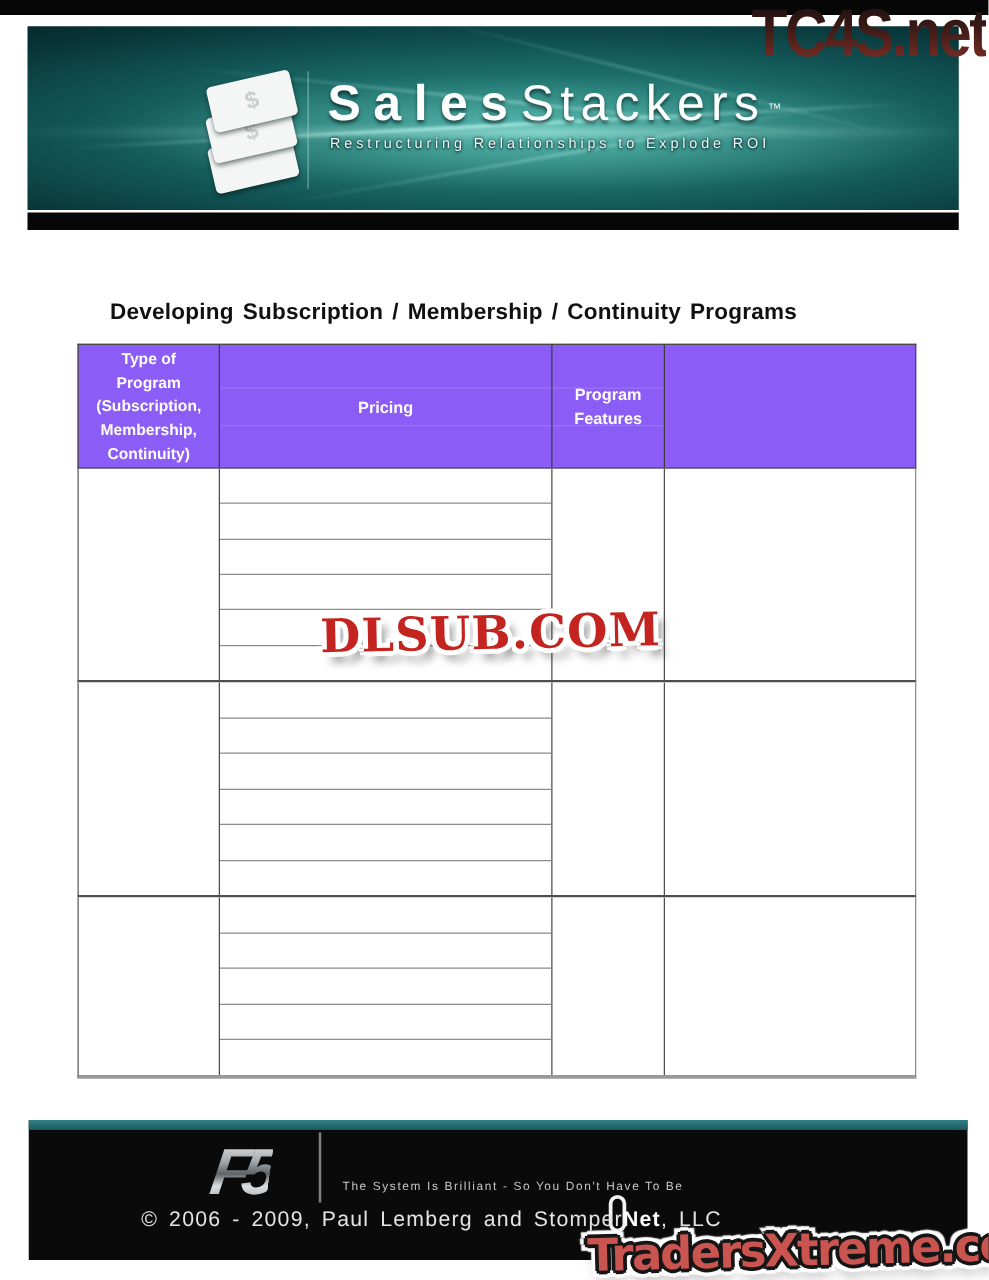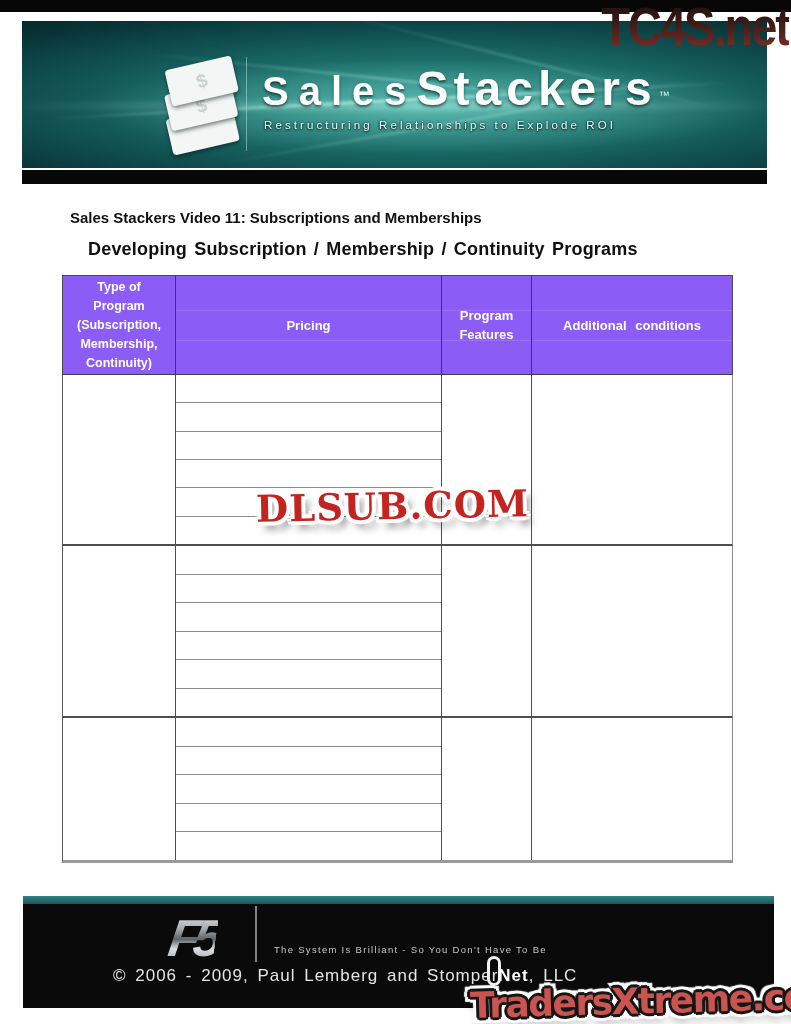--- a/index.html
+++ b/index.html
@@ -29,21 +29,21 @@
   .card .dollar{color:#c9d1ce;font-weight:700;font-size:19px;transform:rotate(-6deg);}
   .c3{left:-4px;top:48px;}
   .c2{left:0px;top:24px;}
   .c1{left:6px;top:0px;}
 
   .logo-divider{position:absolute;left:224px;top:36px;width:1px;height:94px;background:rgba(175,220,214,0.55);}
 
   .logo-text{position:absolute;left:240px;top:40px;white-space:nowrap;}
   .logo-sales{font-size:40px;letter-spacing:10px;font-weight:700;color:#fdfefe;
               text-shadow:0 2px 3px rgba(0,25,26,0.65);}
-  .logo-stackers{font-size:48px;letter-spacing:5px;font-weight:700;color:#fdfefe;
+  .logo-stackers{font-size:40px;letter-spacing:5px;font-weight:400;color:#fdfefe;
               text-shadow:0 2px 3px rgba(0,25,26,0.65);}
   .tm{font-size:11px;color:#e9f4f2;vertical-align:6px;margin-left:2px;}
   .banner-tagline{margin-top:3px;margin-left:2px;font-size:11.5px;letter-spacing:3.1px;color:#eef8f5;
               text-shadow:0 1px 2px #03282a,0 0 3px #03282a;white-space:nowrap;}
 
   .banner-black-bar{position:absolute;left:22px;top:170px;width:745px;height:14px;background:#070707;}
 
   
   .wm-tc4s{position:absolute;right:2px;top:-6px;z-index:30;
     font-size:47px;font-weight:700;letter-spacing:-2px;transform:scaleY(1.15);transform-origin:top right;
@@ -147,33 +147,31 @@
     <div class="logo-divider"></div>
     <div class="logo-text">
       <span class="logo-sales">Sales</span><span class="logo-stackers">Stackers</span><span class="tm">™</span>
       <div class="banner-tagline">Restructuring Relationships to Explode ROI</div>
     </div>
   </div>
   <div class="banner-black-bar"></div>
 
   <div class="wm-tc4s">TC4S.net</div>
 
-  <div class="video-title">Sales Stackers Video 11: Subscriptions and Memberships</div>
   <div class="sheet-title">Developing Subscription / Membership / Continuity Programs</div>
 
   <div class="table">
     <div class="thead">
       <div class="hcell">Type of
 Program
 (Subscription,
 Membership,
 Continuity)</div>
       <div class="hcell lines">Pricing</div>
       <div class="hcell lines">Program Features</div>
-      <div class="hcell lines">Additional  conditions</div>
     </div>
     <div class="tbody" id="tbody">
         <div class="t-section">
           <div class="t-col t-col1"></div>
           <div class="t-col t-col2">
             <div class="t-sub"></div>
             <div class="t-sub"></div>
             <div class="t-sub"></div>
             <div class="t-sub"></div>
             <div class="t-sub"></div>

